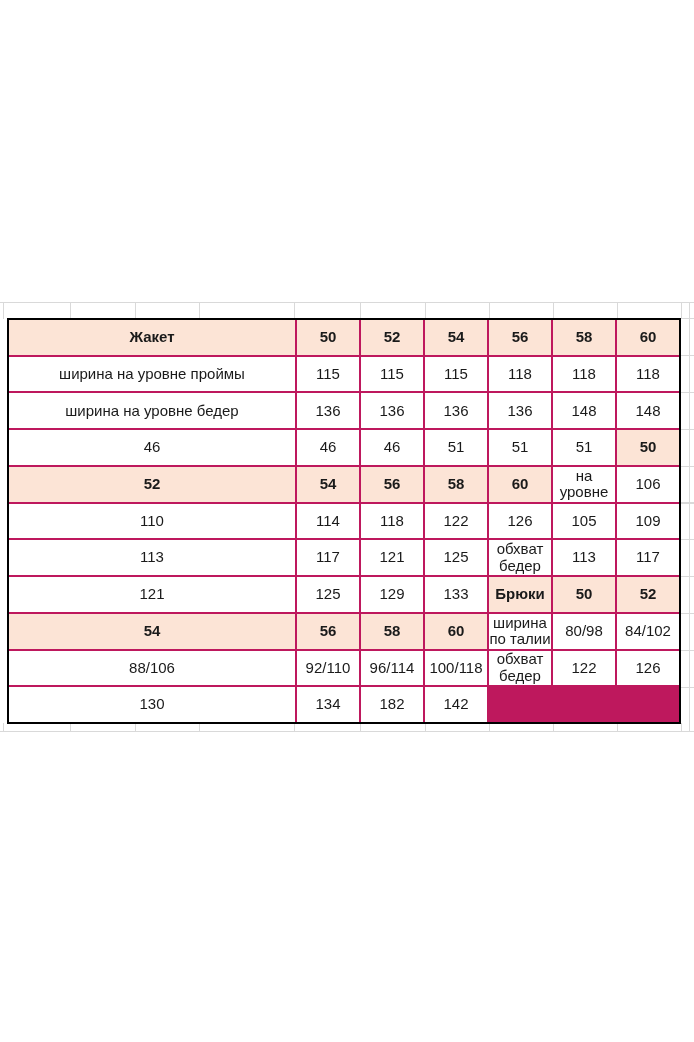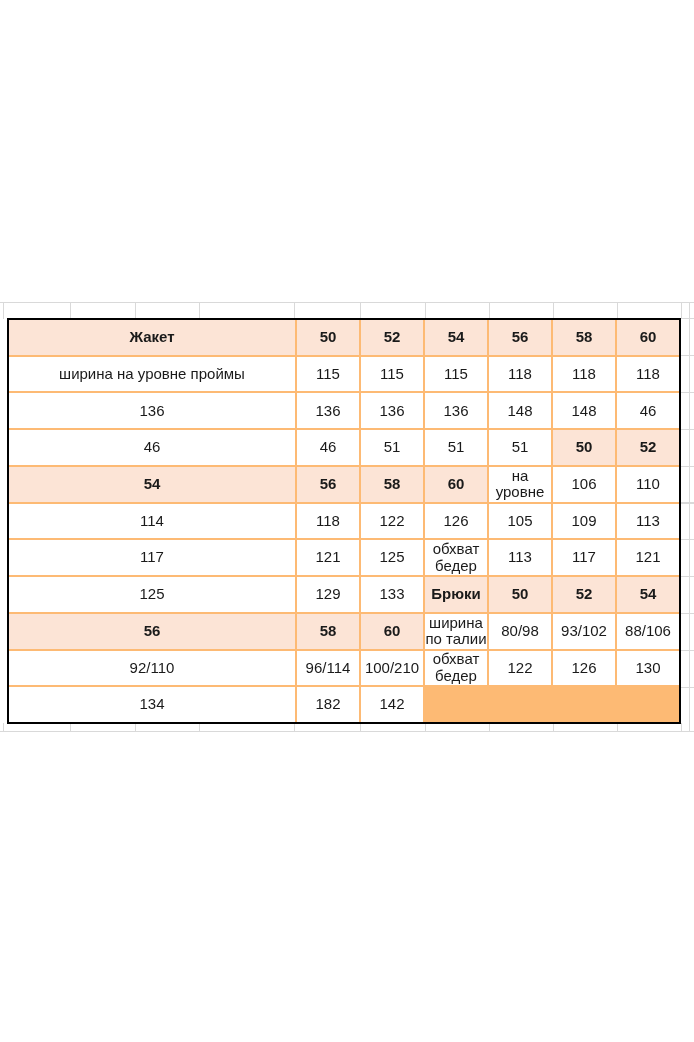--- a/index.html
+++ b/index.html
@@ -46,21 +46,21 @@
   
   .size-table {
     position: absolute;
     left: 7px; top: 318px;
     width: 674px; height: 406px;
     box-sizing: border-box;
     display: grid;
     grid-template-columns: 286px repeat(6, 1fr);
     grid-template-rows: repeat(11, 1fr);
     gap: 2px;
-    background: #fdba74;
+    background: #be185d;
     border: 2px solid #000000;
     color: #1a1a1a;
     font-size: 15px;
   }
   .size-table > div {
     background: #ffffff;
     display: flex;
     align-items: center;
     justify-content: center;
     text-align: center;
@@ -93,20 +93,21 @@
     <div class="h">60</div>
 
     <div>ширина на уровне проймы</div>
     <div>115</div>
     <div>115</div>
     <div>115</div>
     <div>118</div>
     <div>118</div>
     <div>118</div>
 
+    <div>ширина на уровне бедер</div>
     <div>136</div>
     <div>136</div>
     <div>136</div>
     <div>136</div>
     <div>148</div>
     <div>148</div>
 
     <div>46</div>
     <div>46</div>
     <div>46</div>
@@ -147,25 +148,25 @@
     <div class="h">Брюки</div>
     <div class="h">50</div>
     <div class="h">52</div>
     <div class="h">54</div>
     <div class="h">56</div>
     <div class="h">58</div>
     <div class="h">60</div>
 
     <div>ширина по талии</div>
     <div>80/98</div>
-    <div>93/102</div>
+    <div>84/102</div>
     <div>88/106</div>
     <div>92/110</div>
     <div>96/114</div>
-    <div>100/210</div>
+    <div>100/118</div>
 
     <div>обхват бедер</div>
     <div>122</div>
     <div>126</div>
     <div>130</div>
     <div>134</div>
     <div>182</div>
     <div>142</div>
 
   </div>

